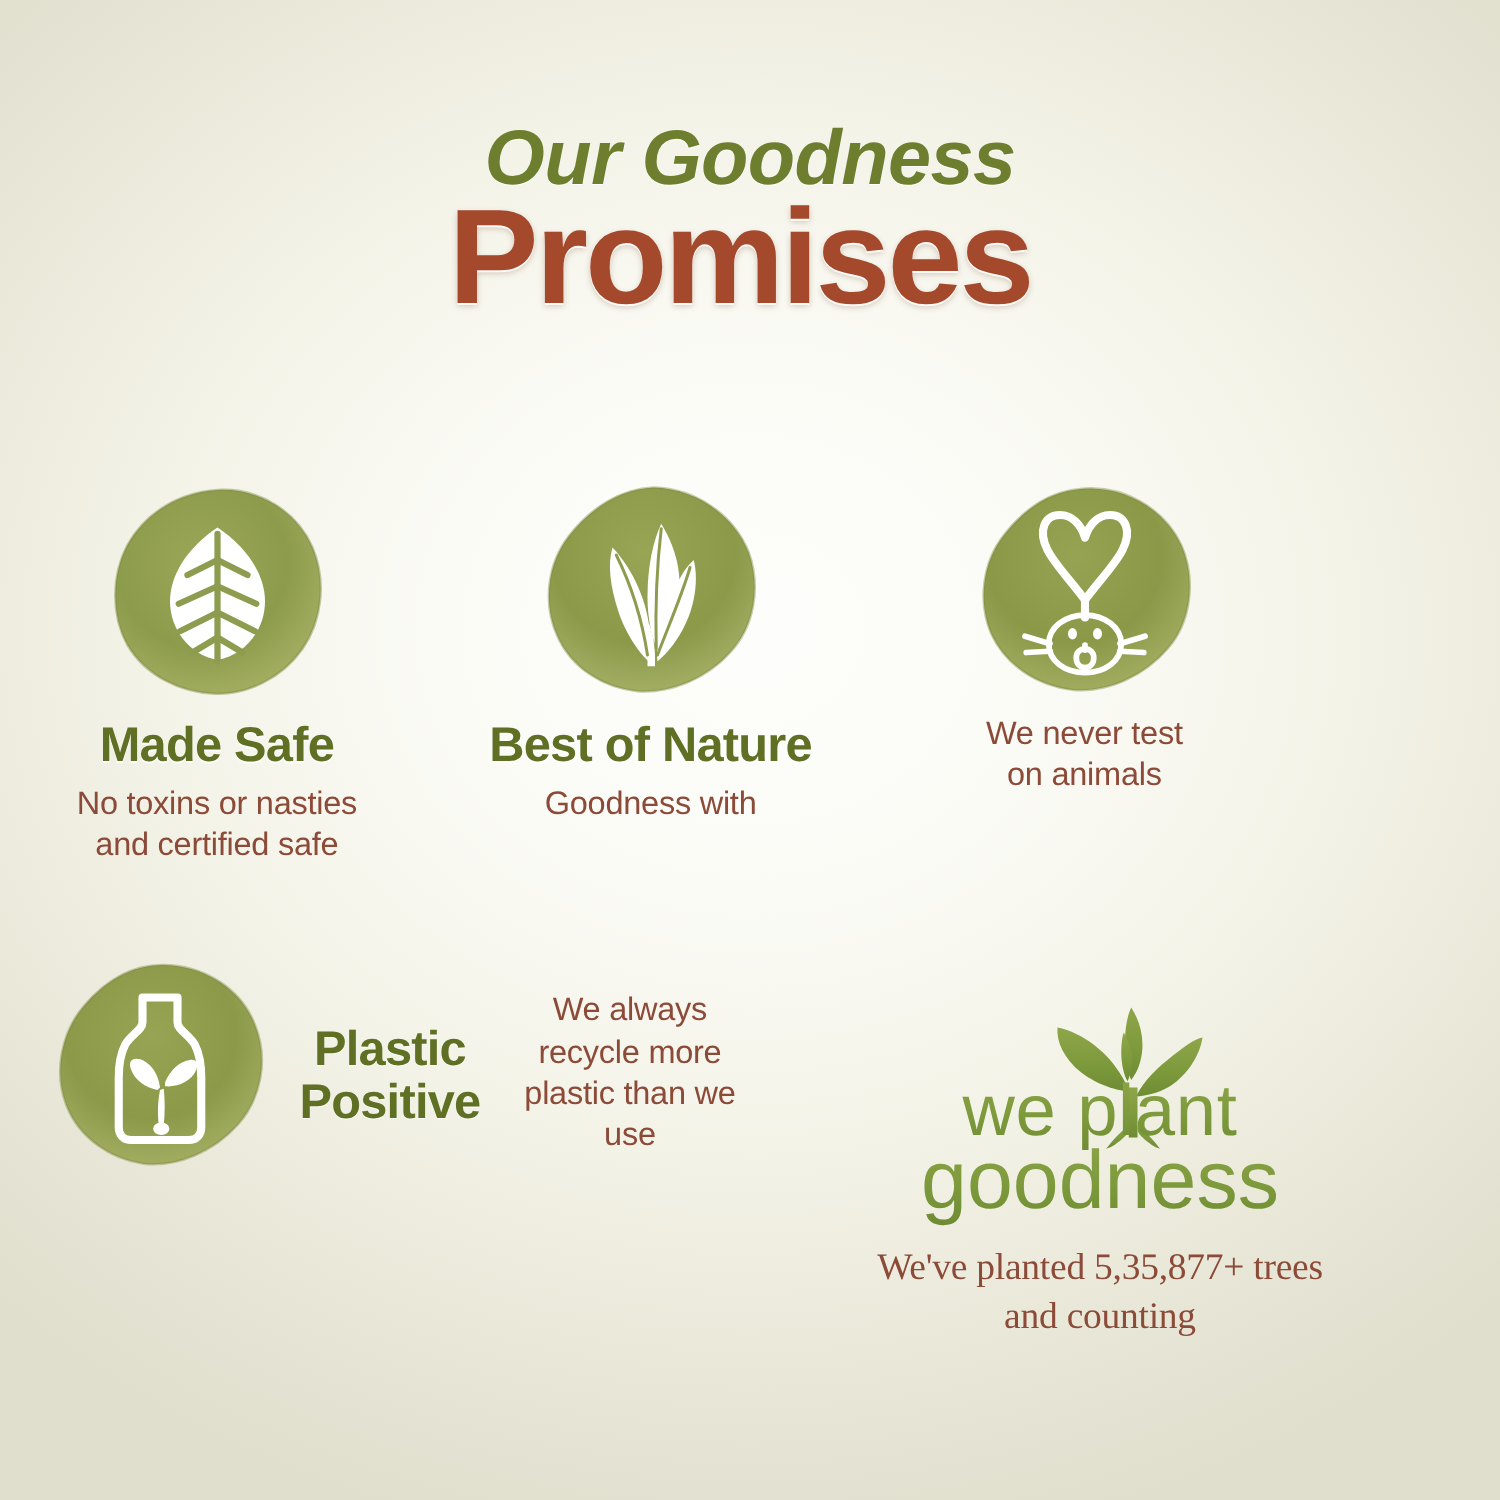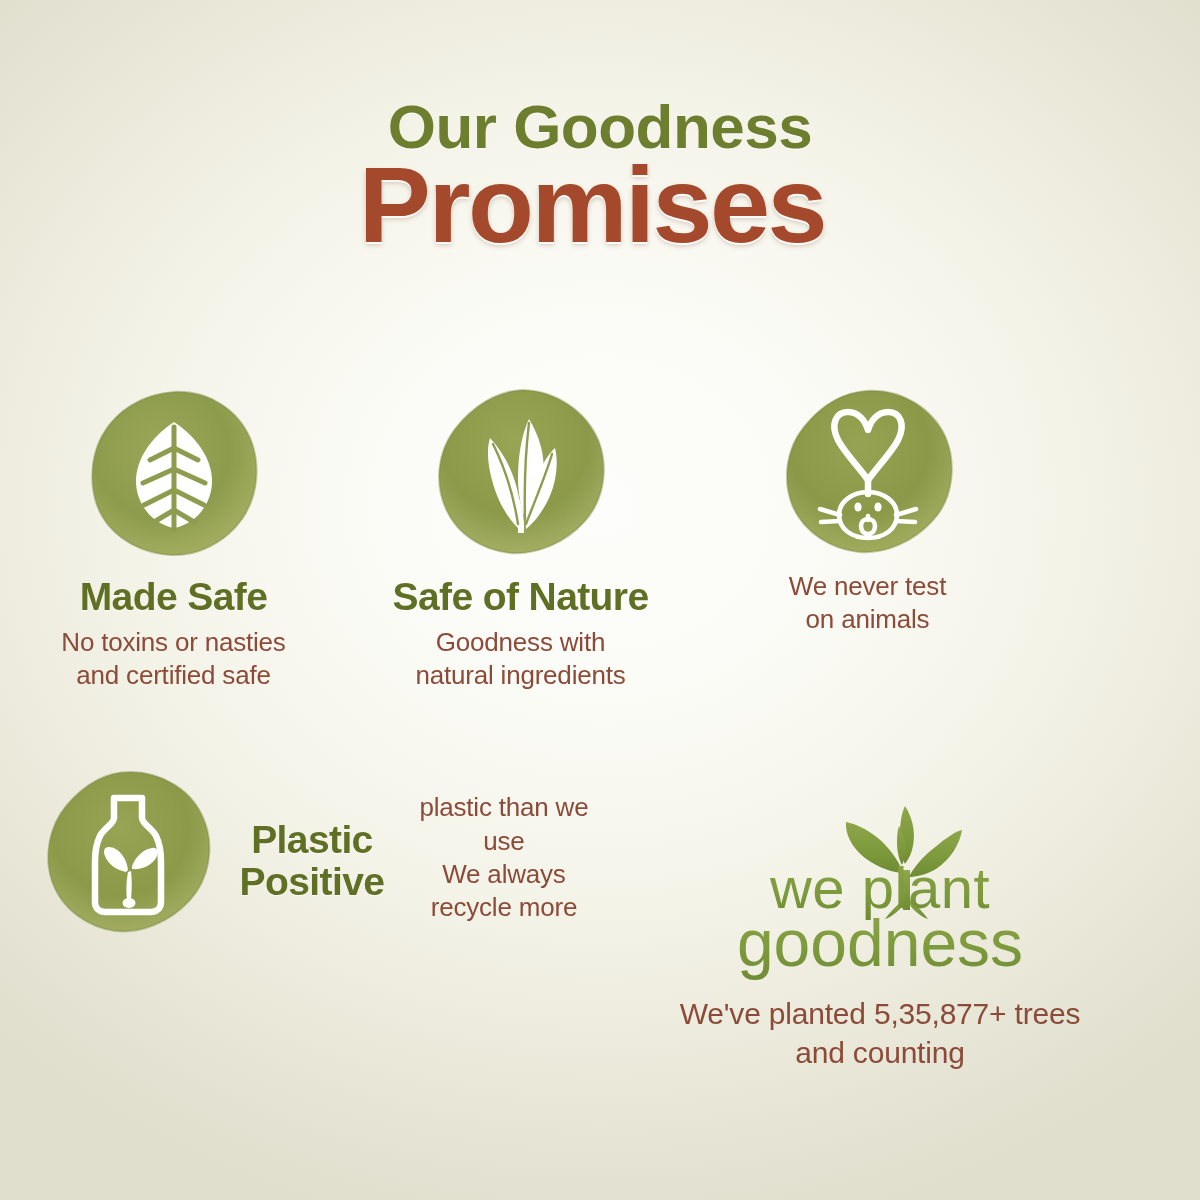--- a/index.html
+++ b/index.html
@@ -37,20 +37,21 @@
     text-align: center;
   }
   .title-line1 {
     font-size: 62px;
     font-weight: bold;
     color: #6d7f2f;
     letter-spacing: -0.5px;
     line-height: 1;
     margin: 0;
     text-shadow: 0 1px 0 rgba(255,255,255,0.85);
+    font-style: italic;
   }
   .title-line2 {
     font-size: 108px;
     font-weight: bold;
     color: #a4492c;
     letter-spacing: -2.5px;
     line-height: 1.02;
     margin: -8px 16px 0 0;
     text-shadow:
       0 2px 0 rgba(255,255,255,0.9),
@@ -141,20 +142,21 @@
     width: 360px;
     height: 190px;
   }
   .tree-count {
     margin-top: 4px;
     font-size: 30px;
     color: #8c4a38;
     line-height: 1.3;
     text-align: center;
     letter-spacing: -0.2px;
+    font-family: Liberation Serif, serif;
   }
 </style>
 </head>
 <body>
 
 <div id="poster">
 
   <div class="title-block">
     <div class="title-line1">Our Goodness</div>
     <div class="title-line2">Promises</div>
@@ -235,24 +237,23 @@
             <path d="M86 112 C89 120 91 130 91 140 L91 147 L85 147 L85 140
                      C85 130 85 120 86 112 Z"></path>
           </g>
           <g stroke="#8e9c4f" stroke-width="2.4" fill="none" stroke-linecap="round">
             <path d="M96 37 C93 62 91 94 92 133"></path>
             <path d="M60 58 C70 78 80 106 85 138"></path>
             <path d="M119 68 C114 86 103 112 93 138"></path>
           </g>
         </svg>
       </div>
-      <div class="promise-title">Safe of Nature</div>
+      <div class="promise-title">Best of Nature</div>
       <div class="promise-body">
         <div>Goodness with</div>
-        <div>natural ingredients</div>
       </div>
     </div>
 
     <div class="col">
       <div class="badge">
         <svg class="blob" viewBox="0 0 176 176">
           <defs>
             <radialGradient id="blobg3" cx="44%" cy="34%" r="73%">
               <stop offset="0%" stop-color="#96a352"></stop>
               <stop offset="58%" stop-color="#8a9848"></stop>
@@ -350,22 +351,22 @@
             <ellipse cx="89" cy="137" rx="6.5" ry="5"></ellipse>
             <path d="M86 106 C76 104 68 98 65 90 C63 85 64 81 69 81
                      C78 81 87 92 88 104 Z"></path>
             <path d="M92 100 C96 90 104 83 112 82 C117 81 119 85 117 90
                      C113 99 102 104 92 103 Z"></path>
           </g>
         </svg>
       </div>
       <div class="promise-title">Plastic Positive</div>
       <div class="promise-body">
+        <div>We always recycle more</div>
         <div>plastic than we use</div>
-        <div>We always recycle more</div>
       </div>
     </div>
 
     <div class="col-bottom-right">
       <div class="logo-wrap">
         <svg viewBox="0 0 360 190" width="360" height="190">
           <defs>
             <linearGradient id="lg" x1="0" y1="0" x2="0" y2="1">
               <stop offset="0%" stop-color="#8fa64a"></stop>
               <stop offset="55%" stop-color="#7d9a3c"></stop>

